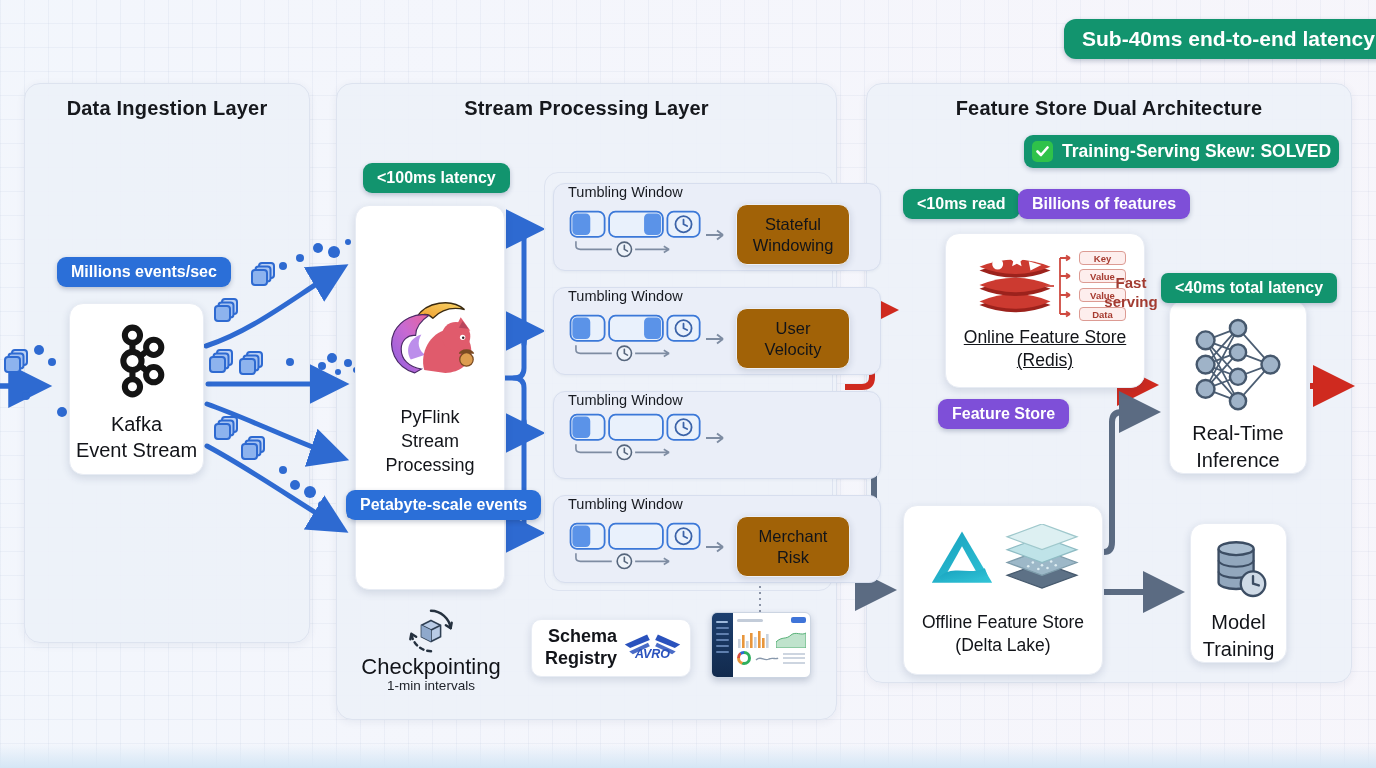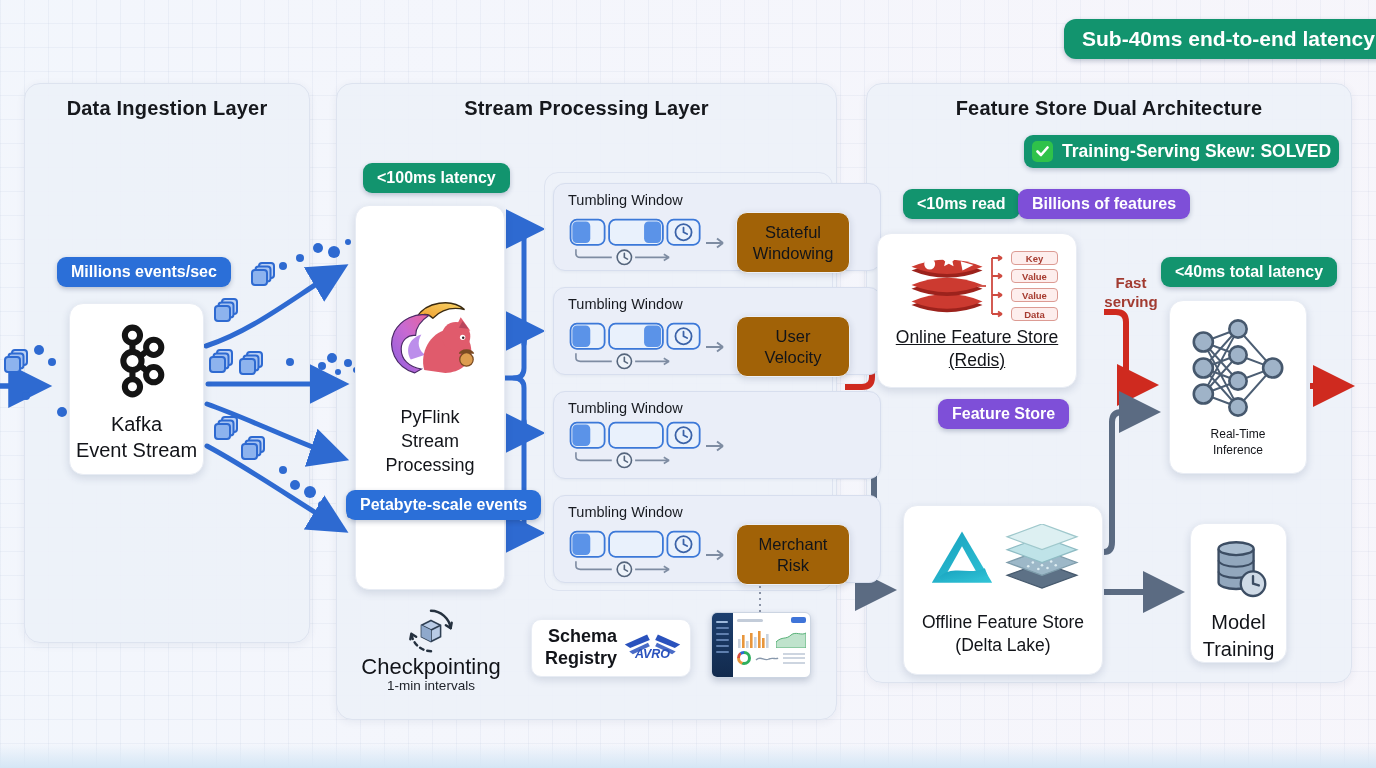--- a/index.html
+++ b/index.html
@@ -36,21 +36,21 @@
     display:flex; flex-direction:column; align-items:center; }
   .card-label { font-size:20px; font-weight:500; color:#121419; text-align:center;
     line-height:1.32; }
   .preline { white-space:pre-line; }
 
   
   .twwrap { position:absolute; left:544px; top:172px; width:289px; height:419px;
     border:1.5px solid #dde3f0; border-radius:14px; z-index:1; }
   .twrow { position:absolute; left:553px; width:328px; height:88px;
     background:#eaeef8; border:1px solid #d7deee; border-radius:12px;
-    box-shadow:0 1px 3px rgba(40,60,100,.06); z-index:2; padding:8px 0 0 14px; }
+    box-shadow:0 1px 3px rgba(40,60,100,.06); z-index:2; padding:0 0 0 14px; }
   .twlabel { font-size:14.5px; font-weight:500; color:#181b21; }
   .twflex { display:flex; align-items:center; margin-top:4px; }
   .twout { background:#a16207; border-radius:11px; box-shadow:0 2px 7px rgba(30,50,90,.16);
     border:1px solid #eceff5; font-size:16.5px; font-weight:500; color:#121419;
     text-align:center; padding:9px 8px; width:114px; line-height:1.25; margin-left:6px; }
 
   .small-label { position:absolute; z-index:2; text-align:center; color:#121419; }
 
   
   .kv-tag { position:absolute; width:47px; height:14px; background:#fdeeed;
@@ -383,21 +383,21 @@
     <span class="check-box">
       <svg width="13" height="11" viewBox="0 0 13 11">
           <path d="M1.5,5.5 L5,9 L11.5,1.5" fill="none" stroke="#fff" stroke-width="2.6" stroke-linecap="round" stroke-linejoin="round"></path>
         </svg>
     </span>
     <span>Training-Serving Skew: SOLVED</span>
   </div>
   <div class="badge badge-green" style="left:903px;top:189px;">&lt;10ms read</div>
   <div class="badge badge-purple" style="left:1018px;top:189px;">Billions of features</div>
 
-  <div class="card" style="left:877px;top:233px;width:200px;height:155px;">
+  <div class="card" style="left:945px;top:233px;width:200px;height:155px;">
     <svg width="82" height="74" viewBox="0 0 90 80" style="position:absolute;left:28px;top:14px;">
       <g>
         <path d="M6,62 Q45,46 84,62 Q45,78 6,62 Z" fill="#9c221c"></path>
         <path d="M6,58 Q45,42 84,58 Q45,74 6,58 Z" fill="#cc3a30"></path>
         <path d="M6,42 Q45,26 84,42 Q45,58 6,42 Z" fill="#9c221c" transform="translate(0,2)"></path>
         <path d="M6,40 Q45,24 84,40 Q45,56 6,40 Z" fill="#cc3a30"></path>
         <path d="M6,22 Q45,6 84,22 Q45,38 6,22 Z" fill="#9c221c" transform="translate(0,2)"></path>
         <path d="M6,20 Q45,4 84,20 Q45,36 6,20 Z" fill="#cc3a30"></path>
         <circle cx="26" cy="17" r="6" fill="#fff"></circle>
         <path d="M47,5 l2.5,5 5.5,.6 -4,3.6 1.2,5.3 -5.2-2.8 -5.2,2.8 1.2-5.3 -4-3.6 5.5-.6 Z" fill="#fff"></path>
@@ -416,42 +416,42 @@
     <div class="kv-tag" style="left:133px;top:35px;">Value</div>
     <div class="kv-tag" style="left:133px;top:54px;">Value</div>
     <div class="kv-tag" style="left:133px;top:73px;">Data</div>
     <div class="card-label preline" style="position:absolute;left:0;right:0;top:92px;font-size:17.5px;text-decoration:underline;">Online Feature Store
 (Redis)</div>
   </div>
 
   <div class="small-label preline" style="left:1100px;top:274px;width:62px;font-size:15px;font-weight:600;color:#a23b31;line-height:1.25;">Fast
 serving</div>
 
-  <div class="badge badge-green" style="left:1161px;top:257px;">&lt;40ms total latency</div>
+  <div class="badge badge-green" style="left:1161px;top:273px;border-radius:7px;">&lt;40ms total latency</div>
 
   <div class="card" style="left:1169px;top:300px;width:138px;height:174px;padding-top:15px;">
     <svg width="96" height="104" viewBox="0 0 110 120" fill="none">
       <g stroke="#4c5e73" stroke-width="2.2">
         <path d="M15,30 L55,15 M15,30 L55,45 M15,30 L55,75 M15,30 L55,105
                  M15,60 L55,15 M15,60 L55,45 M15,60 L55,75 M15,60 L55,105
                  M15,90 L55,15 M15,90 L55,45 M15,90 L55,75 M15,90 L55,105
                  M55,15 L95,60 M55,45 L95,60 M55,75 L95,60 M55,105 L95,60"></path>
       </g>
       <g fill="#9fb3c8" stroke="#46586d" stroke-width="3">
         <circle cx="15" cy="30" r="11"></circle>
           <circle cx="15" cy="60" r="11"></circle>
           <circle cx="15" cy="90" r="11"></circle>
         <circle cx="55" cy="15" r="10"></circle>
           <circle cx="55" cy="45" r="10"></circle>
           <circle cx="55" cy="75" r="10"></circle>
           <circle cx="55" cy="105" r="10"></circle>
         <circle cx="95" cy="60" r="11"></circle>
       </g>
     </svg>
-    <div class="card-label preline" style="margin-top:7px;font-size:12px;">Real-Time
+    <div class="card-label preline" style="margin-top:7px;font-size:20px;">Real-Time
 Inference</div>
   </div>
 
   <div class="badge badge-purple" style="left:938px;top:399px;">Feature Store</div>
 
   <div class="card" style="left:903px;top:505px;width:200px;height:170px;">
     <svg width="64" height="62" viewBox="0 0 70 64" style="position:absolute;left:26px;top:22px;">
       <defs>
           <linearGradient id="gDelta" x1="0" y1="0" x2="1" y2="1">
         <stop offset="0" stop-color="#16a0bd"></stop>

